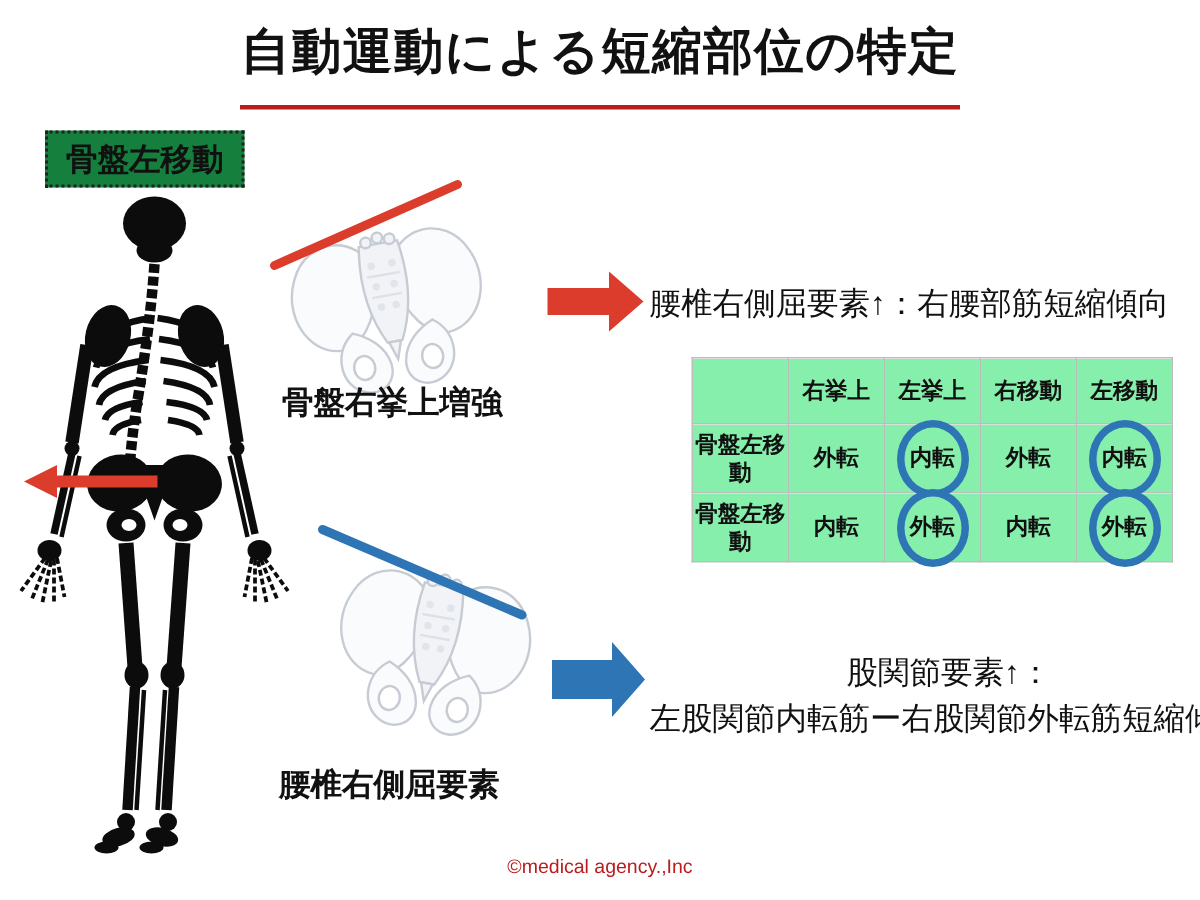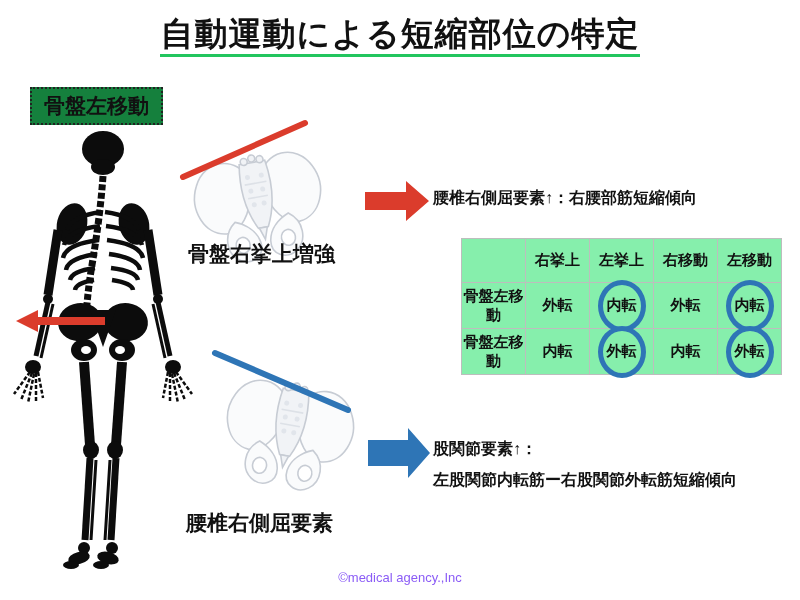--- a/index.html
+++ b/index.html
@@ -13,41 +13,42 @@
     color: #111;
   }
   .abs { position: absolute; }
   .slide-title {
     top: 12px; left: 0; width: 800px;
     text-align: center;
     font-size: 33px; font-weight: bold;
     letter-spacing: 1px;
   }
   .slide-title span {
-    border-bottom: 3px solid #22c55e;
-    padding-bottom: 2px;
+    border-bottom: 3px solid #b91c1c;
+    padding-bottom: 18px;
     margin-top: 44px;
   }
   .pelvis-shift-box {
     left: 30px; top: 87px;
     border: 2px dotted #222;
     padding: 3px 12px;
     font-size: 21px; font-weight: bold;
     background: #15803d;
     text-align: right;
   }
   .caption {
     font-size: 21px; font-weight: bold;
     white-space: nowrap;
   }
-  .caption.upper { left: 188px; top: 240px; }
+  .caption.upper { left: 188px; top: 254px; }
   .caption.lower { left: 186px; top: 509px; }
   .finding-text {
-    font-size: 16px; font-weight: bold;
+    font-size: 21px; font-weight: normal;
     white-space: nowrap;
+    text-align: center;
   }
   .finding-red { left: 433px; top: 188px; }
   .finding-blue { left: 433px; top: 433px; line-height: 31px; }
   .bg-svg { left: 0; top: 0; pointer-events: none; }
   table.matrix {
     position: absolute;
     left: 461px; top: 238px;
     border-collapse: collapse;
     table-layout: fixed;
   }
@@ -67,21 +68,21 @@
     width: 48px; height: 52px;
     transform: translate(-50%,-50%);
     border-radius: 50%;
     border: 5px solid #2E75B6;
     pointer-events: none;
   }
   .circle.red { width: 56px; height: 56px; }
   .copyright {
     left: 0; top: 570px; width: 800px;
     text-align: center;
-    font-size: 13px; font-weight: normal; color: #8b5cf6;
+    font-size: 13px; font-weight: normal; color: #b91c1c;
   }
 </style>
 </head>
 <body>
 
 <div class="slide">
 
   <svg class="abs bg-svg" width="800" height="600" viewBox="0 0 800 600">
     <defs>
       <g id="pelvis-art" stroke="#c7ccd4" stroke-width="1.6" fill="#fafbfc">

